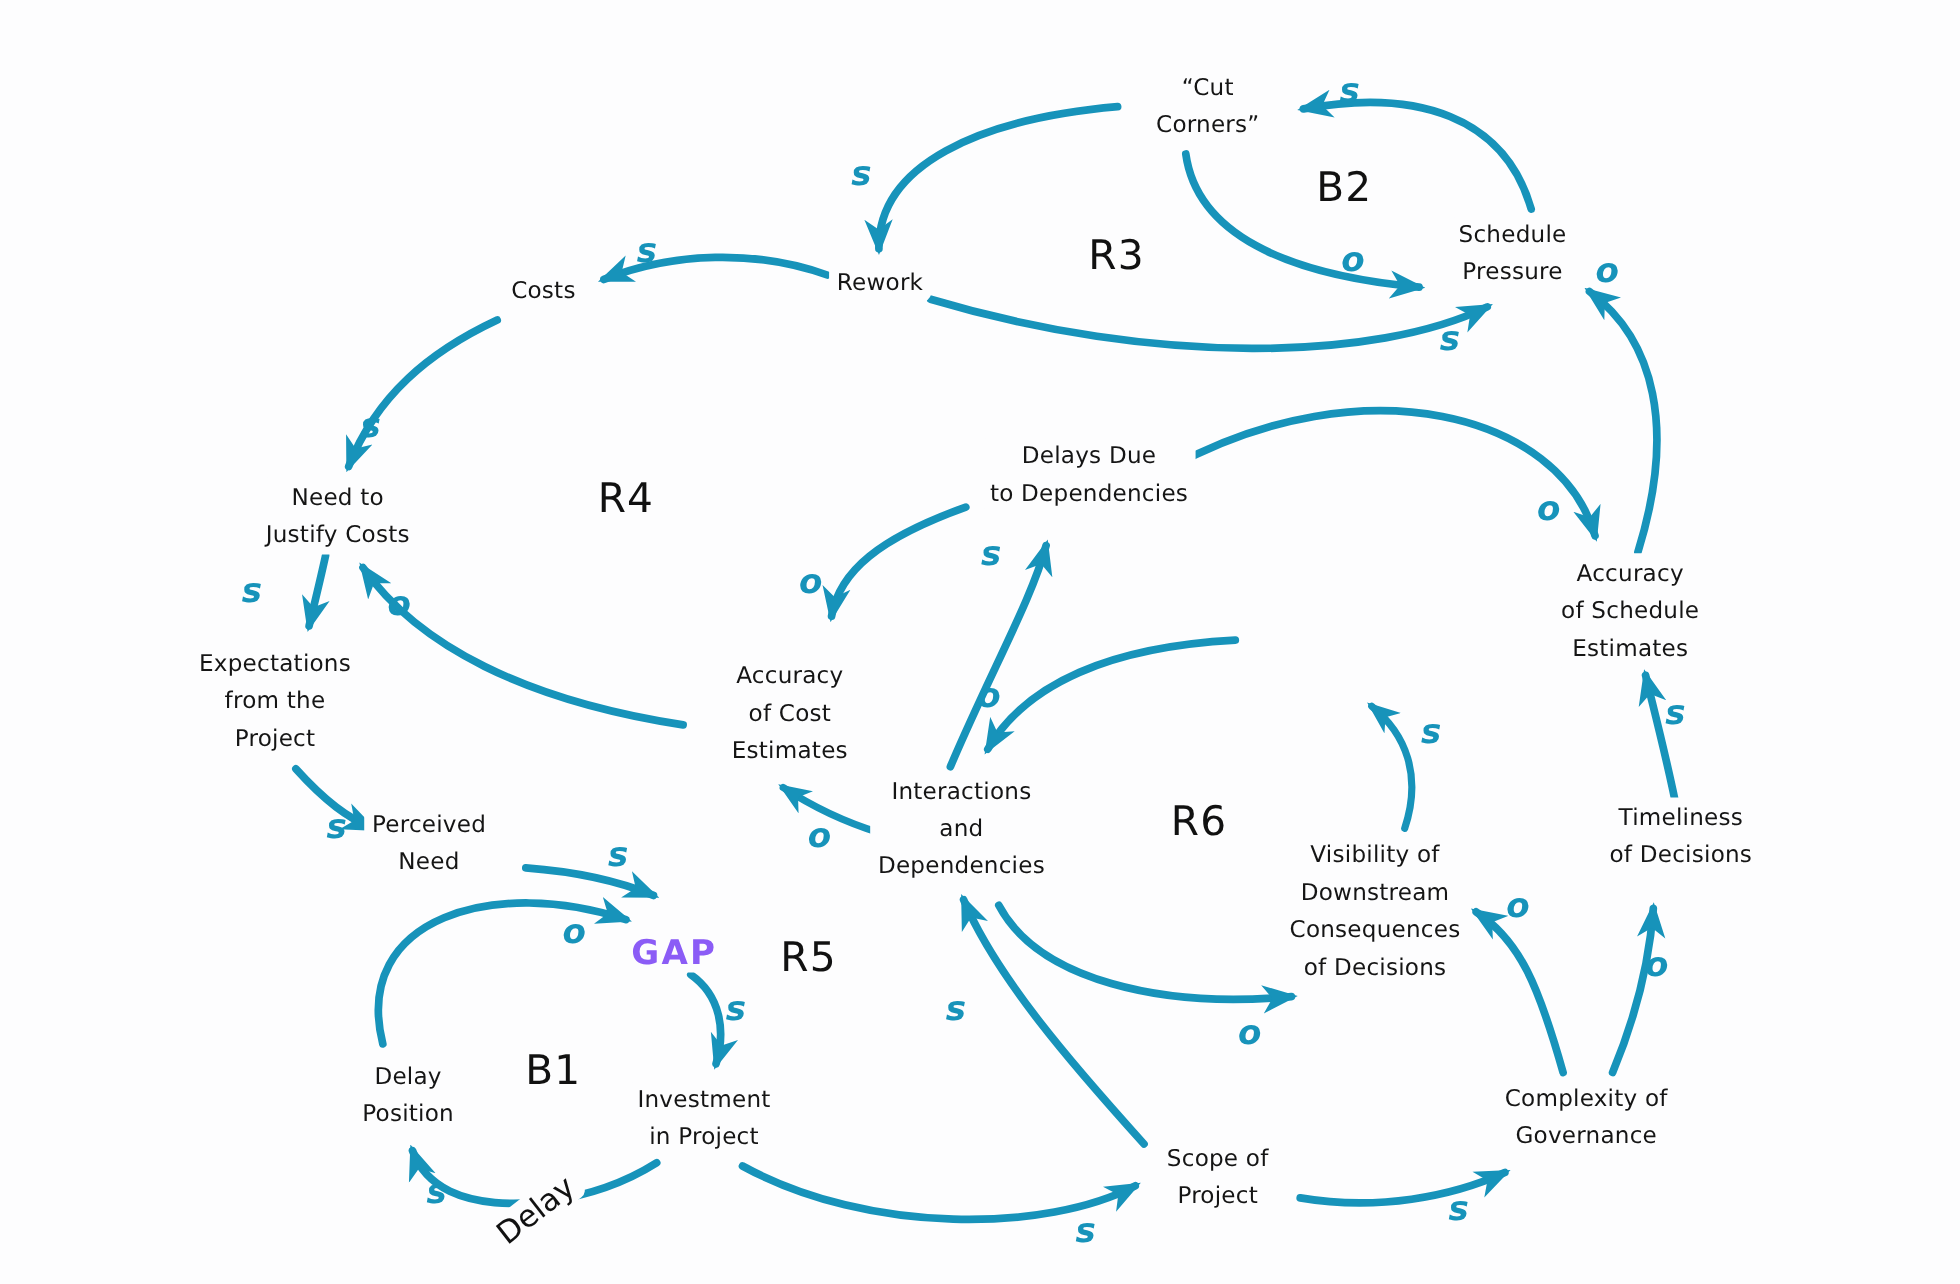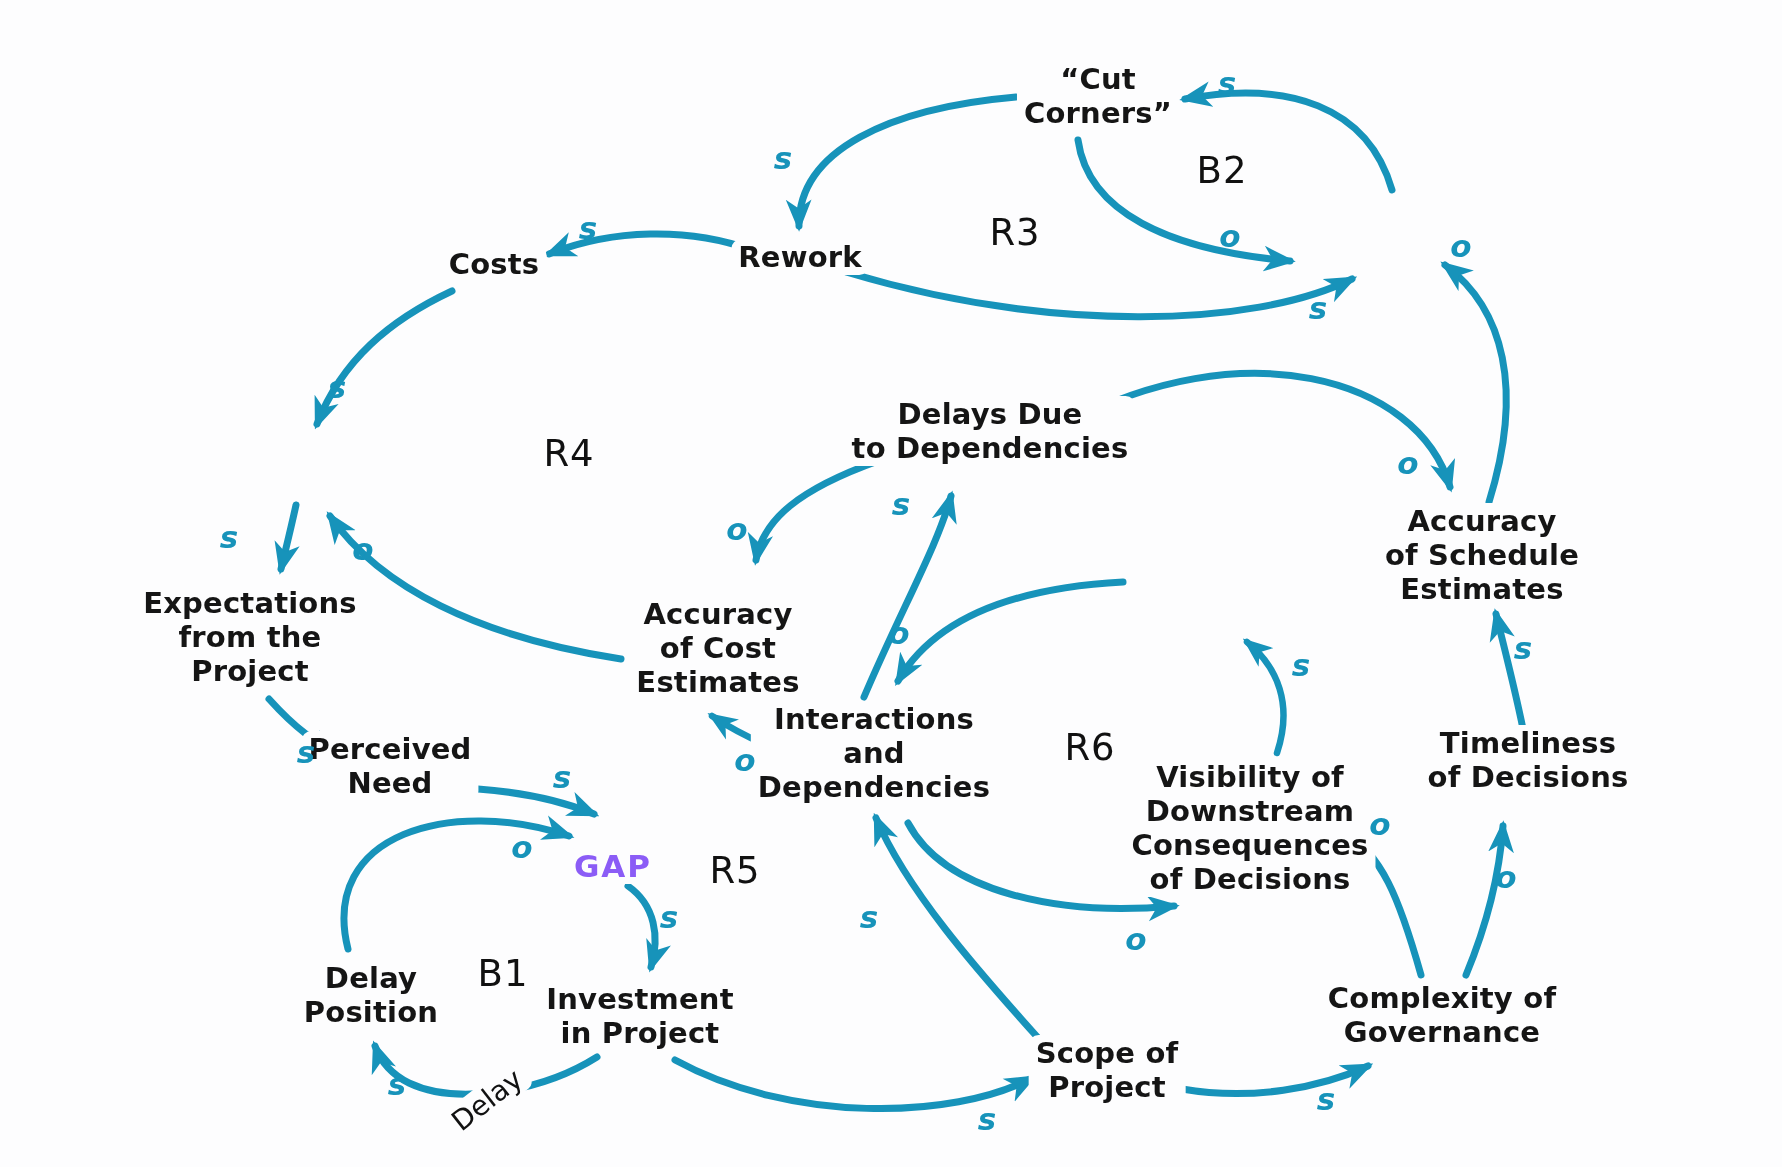--- a/index.html
+++ b/index.html
@@ -8,21 +8,21 @@
     background:#fdfdfe;
     font-family:"DejaVu Sans", sans-serif;
     overflow:hidden;
   }
   .stage{position:relative;width:1782px;height:1167px;background:#fdfdfe;}
   .stage svg{position:absolute;left:0;top:0;}
   .edge{fill:none;stroke:#1793BA;stroke-width:7;stroke-linecap:round;}
   .edge.thin{stroke-width:6.5;}
   .node{
     position:absolute;transform:translate(-50%,-50%);
-    color:#151515;font-size:29px;line-height:34px;font-weight:700;
+    color:#151515;font-size:21px;line-height:34px;font-weight:400;
     text-align:center;white-space:pre-line;
     background:#fdfdfe;padding:1px 7px;border-radius:10px;
     letter-spacing:0.2px;
   }
   .node.accent{color:#8b5cf6;font-size:31px;letter-spacing:2px;font-weight:600;}
   .loop{
     position:absolute;transform:translate(-50%,-50%);
     color:#111;font-size:37px;font-weight:500;letter-spacing:1px;
   }
   .pol{
@@ -73,20 +73,22 @@
     <path class="edge" marker-end="url(#arrow)" d="M 1421 975 C 1399 897, 1382 855, 1342 829"></path>
     <path class="edge" marker-end="url(#arrow)" d="M 1466 975 C 1491 915, 1500 867, 1503 826"></path>
     <path class="edge" marker-end="url(#arrow)" d="M 1525 739 C 1517 697, 1506 655, 1496 614"></path>
     <path class="edge" marker-end="url(#arrow)" d="M 1489 502 C 1524 389, 1504 309, 1445 265"></path>
   </svg>
 
   <div class="node" style="left:1098px;top:96px">“Cut
 Corners”</div>
   <div class="node" style="left:800px;top:257px">Rework</div>
   <div class="node" style="left:494px;top:264px">Costs</div>
+  <div class="node" style="left:307px;top:469px">Need to
+Justify Costs</div>
   <div class="node" style="left:250px;top:637px">Expectations
 from the
 Project</div>
   <div class="node" style="left:390px;top:766px">Perceived
 Need</div>
   <div class="node accent" style="left:613px;top:866px">GAP</div>
   <div class="node" style="left:371px;top:995px">Delay
 Position</div>
   <div class="node" style="left:640px;top:1016px">Investment
 in Project</div>
@@ -104,20 +106,22 @@
 Downstream
 Consequences
 of Decisions</div>
   <div class="node" style="left:1442px;top:1015px">Complexity of
 Governance</div>
   <div class="node" style="left:1528px;top:760px">Timeliness
 of Decisions</div>
   <div class="node" style="left:1482px;top:555px">Accuracy
 of Schedule
 Estimates</div>
+  <div class="node" style="left:1375px;top:230px">Schedule
+Pressure</div>
 
   <div class="loop" style="left:1015px;top:232px">R3</div>
   <div class="loop" style="left:1222px;top:170px">B2</div>
   <div class="loop" style="left:569px;top:453px">R4</div>
   <div class="loop" style="left:735px;top:870px">R5</div>
   <div class="loop" style="left:503px;top:973px">B1</div>
   <div class="loop" style="left:1090px;top:747px">R6</div>
 
   <div class="pol" style="left:1227px;top:83px">s</div>
   <div class="pol" style="left:783px;top:158px">s</div>

